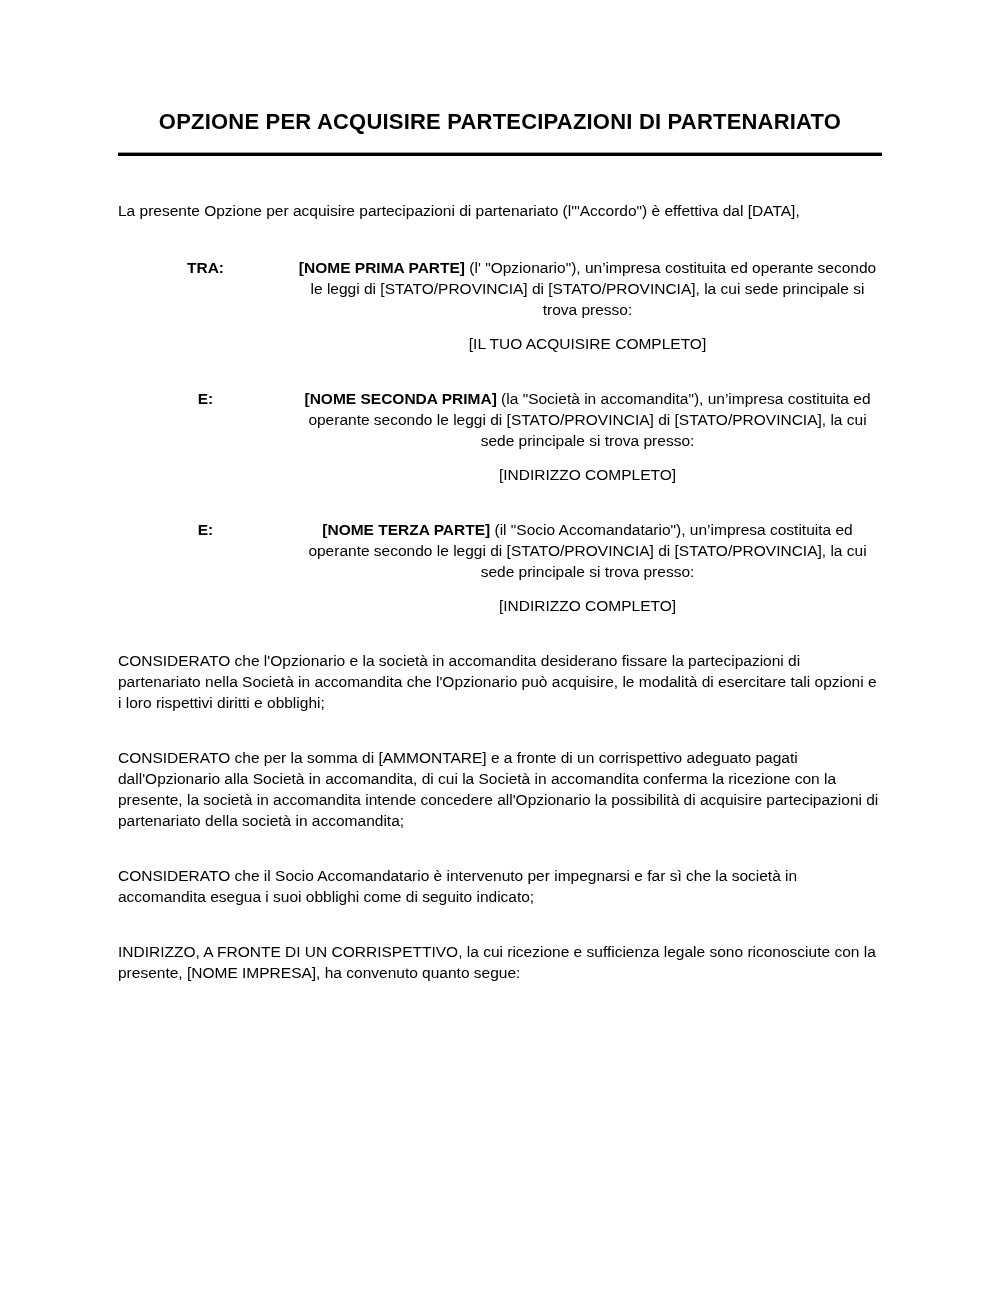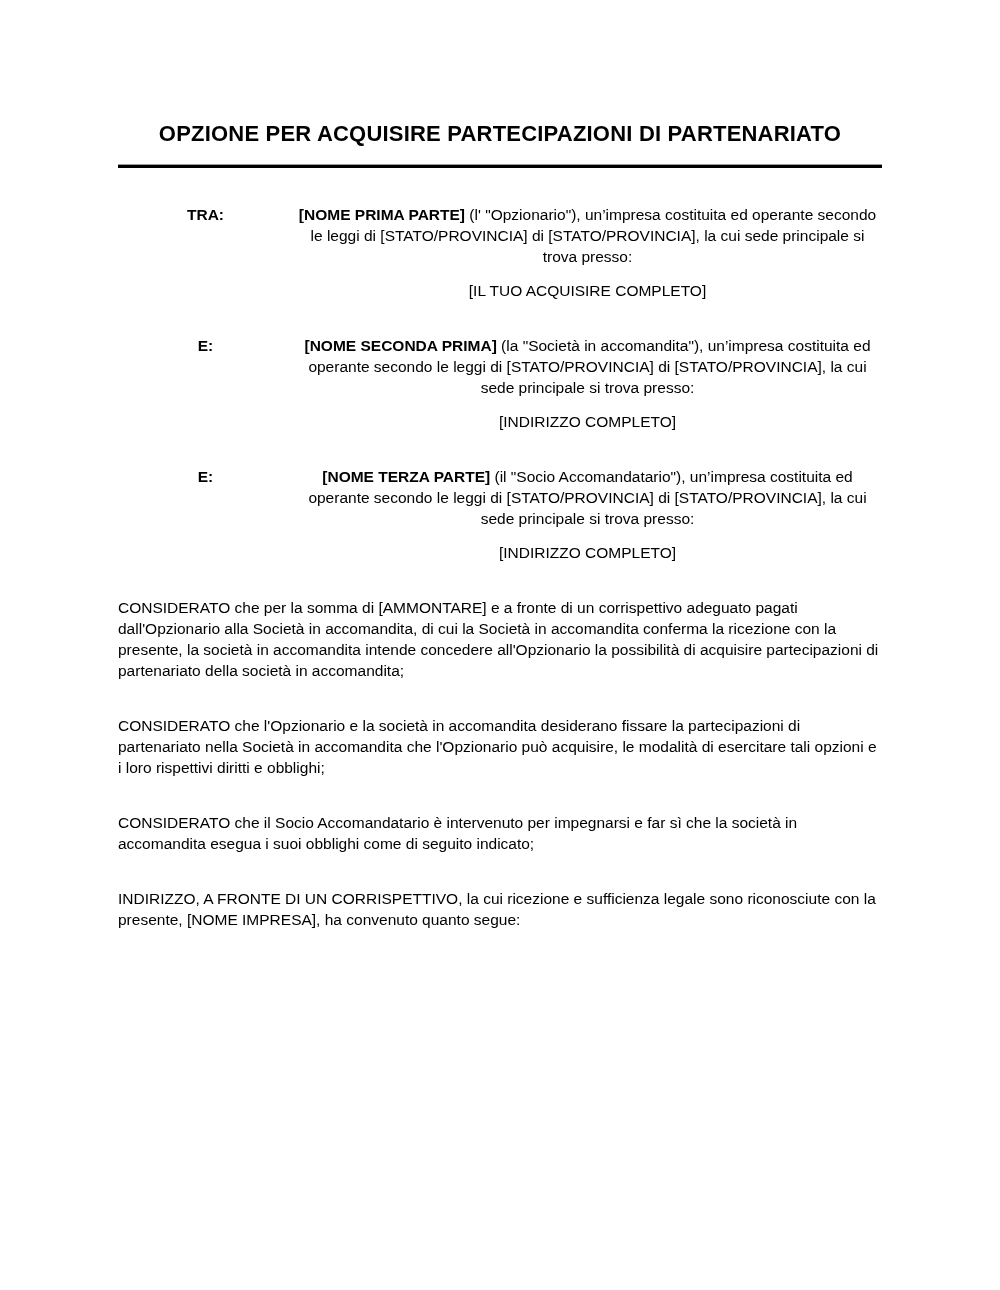--- a/index.html
+++ b/index.html
@@ -10,21 +10,21 @@
     height: 1290px;
     background: #ffffff;
     color: #000000;
     font-family: "Liberation Sans", sans-serif;
     overflow: hidden;
     margin: 0 auto;
   }
   .content {
     position: absolute;
     left: 118px;
-    top: 12px;
+    top: 0;
     width: 764px;
   }
   .doc-title {
     margin-top: 106px;
     text-align: center;
     font-weight: bold;
     font-size: 22px;
     line-height: 32px;
     letter-spacing: 0.2px;
   }
@@ -77,20 +77,21 @@
 </style>
 </head>
 <body>
 
 <div class="page">
   <div class="content">
 
     <div class="doc-title">OPZIONE PER ACQUISIRE PARTECIPAZIONI DI PARTENARIATO</div>
     <div class="title-rule"></div>
 
+    <p class="body-text intro">La presente Opzione per acquisire partecipazioni di partenariato (l'"Accordo") è effettiva dal [DATA],</p>
 
     <div class="party-row first body-text">
       <div class="party-label">TRA:</div>
       <div class="party-content">
         <p><span class="party-name">[NOME PRIMA PARTE]</span><span> (l' "Opzionario"), un’impresa costituita ed operante secondo le leggi di [STATO/PROVINCIA] di [STATO/PROVINCIA], la cui sede principale si trova presso:</span></p>
         <p class="party-address">[IL TUO ACQUISIRE COMPLETO]</p>
       </div>
     </div>
 
     <div class="party-row next body-text">
@@ -102,20 +103,20 @@
     </div>
 
     <div class="party-row next body-text">
       <div class="party-label">E:</div>
       <div class="party-content">
         <p><span class="party-name">[NOME TERZA PARTE]</span><span> (il "Socio Accomandatario"), un’impresa costituita ed operante secondo le leggi di [STATO/PROVINCIA] di [STATO/PROVINCIA], la cui sede principale si trova presso:</span></p>
         <p class="party-address">[INDIRIZZO COMPLETO]</p>
       </div>
     </div>
 
+    <p class="body-text recital">CONSIDERATO che l'Opzionario e la società in accomandita desiderano fissare la partecipazioni di partenariato nella Società in accomandita che l'Opzionario può acquisire, le modalità di esercitare tali opzioni e i loro rispettivi diritti e obblighi;</p>
     <p class="body-text recital">CONSIDERATO che per la somma di [AMMONTARE] e a fronte di un corrispettivo adeguato pagati dall'Opzionario alla Società in accomandita, di cui la Società in accomandita conferma la ricezione con la presente, la società in accomandita intende concedere all'Opzionario la possibilità di acquisire partecipazioni di partenariato della società in accomandita;</p>
-    <p class="body-text recital">CONSIDERATO che l'Opzionario e la società in accomandita desiderano fissare la partecipazioni di partenariato nella Società in accomandita che l'Opzionario può acquisire, le modalità di esercitare tali opzioni e i loro rispettivi diritti e obblighi;</p>
     <p class="body-text recital">CONSIDERATO che il Socio Accomandatario è intervenuto per impegnarsi e far sì che la società in accomandita esegua i suoi obblighi come di seguito indicato;</p>
     <p class="body-text recital">INDIRIZZO, A FRONTE DI UN CORRISPETTIVO, la cui ricezione e sufficienza legale sono riconosciute con la presente, [NOME IMPRESA], ha convenuto quanto segue:</p>
 
   </div>
 
 </div>
 
 </body></html>

